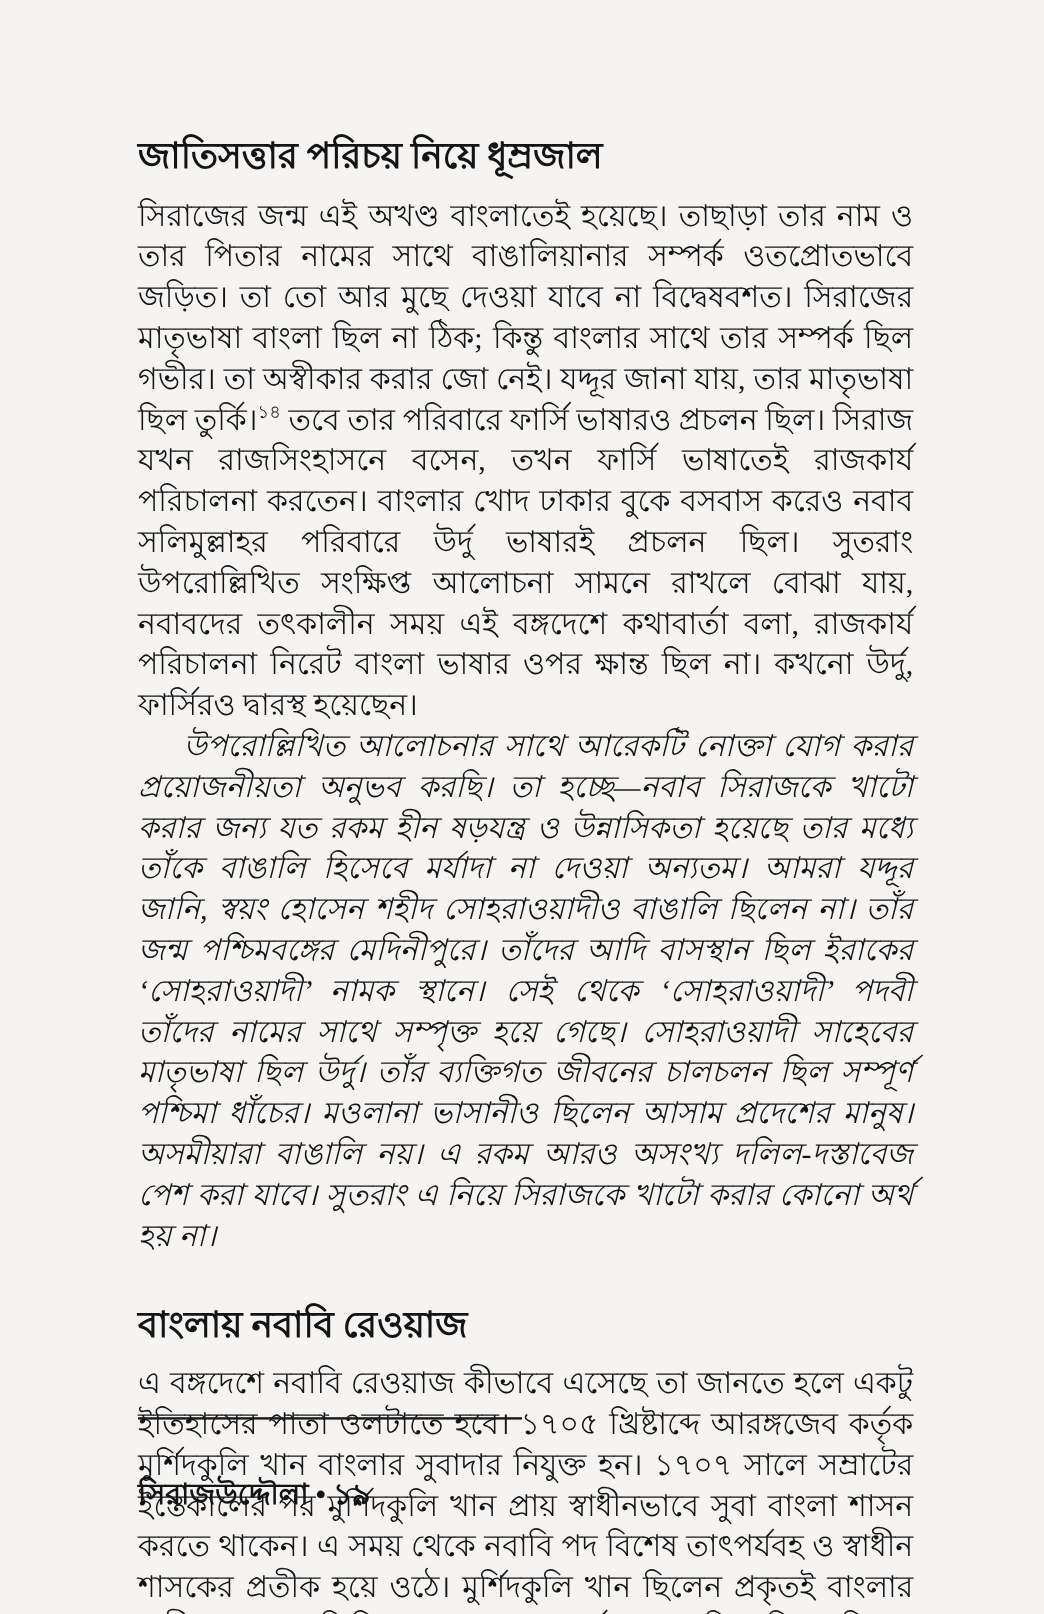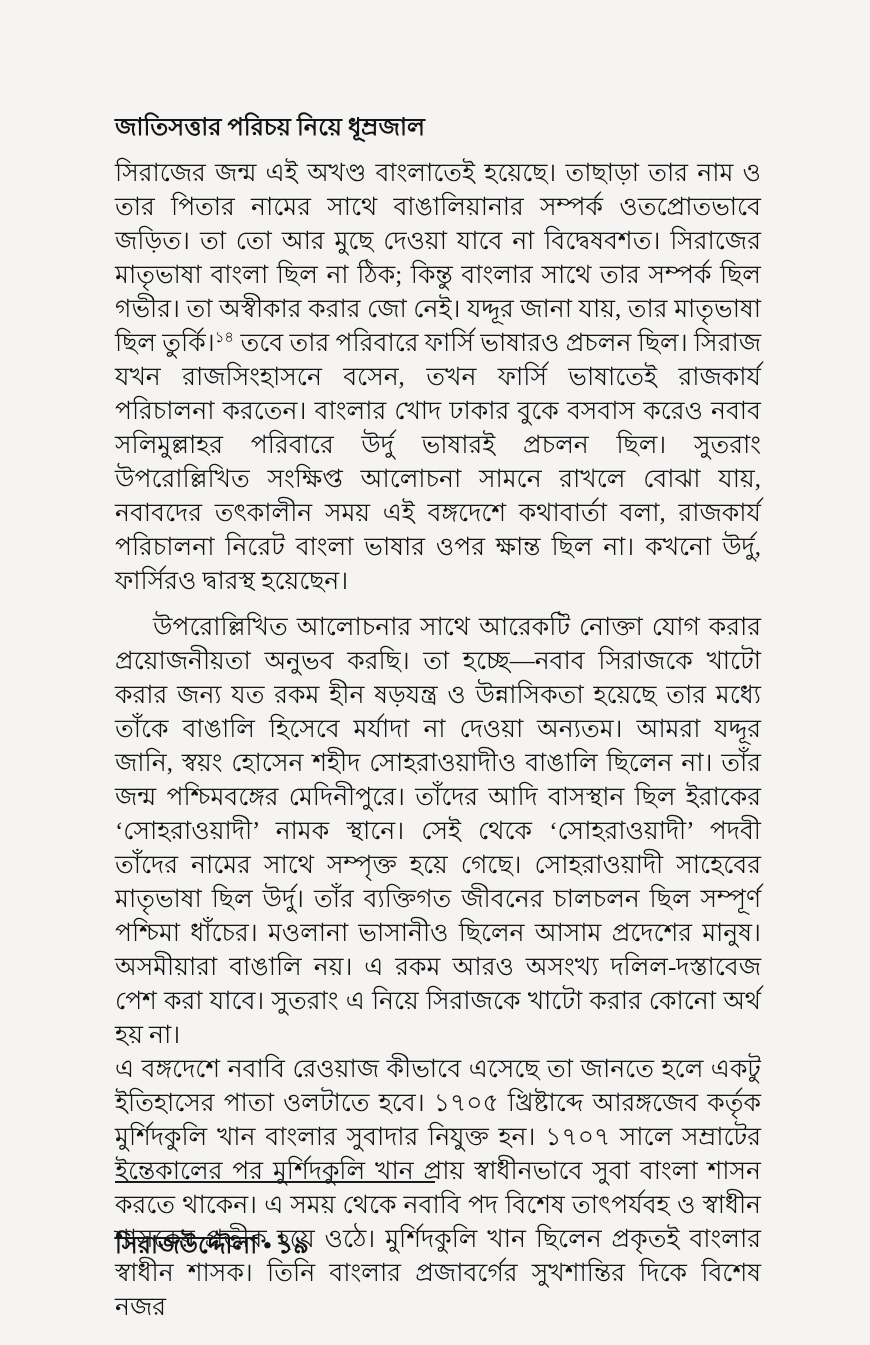--- a/index.html
+++ b/index.html
@@ -17,37 +17,37 @@
     font-family: "Liberation Serif", "DejaVu Serif", serif;
     overflow: hidden;
   }
   .content {
     position: absolute;
     left: 115px;
     top: 112px;
     width: 646px;
   }
   .section-heading {
-    font-size: 24px;
+    font-size: 30px;
     font-weight: 700;
     margin: 0 0 14px 0;
     line-height: 1.25;
   }
   .section-heading.second {
     margin-top: 38px;
   }
   .body-para {
     font-size: 25px;
     line-height: 34px;
     text-align: justify;
     margin: 0;
   }
   .body-para.indented {
     text-indent: 38px;
-    margin-top: 12px;
+    font-style: italic;
   }
   .body-para.after-heading {
     margin-top: 0;
     font-family: Liberation Serif, serif;
   }
   sup.footnote-ref {
     font-size: 15px;
     line-height: 0;
     vertical-align: super;
   }
@@ -91,20 +91,21 @@
 <div class="page">
 
   <div class="content">
 
     <h1 class="section-heading">জাতিসত্তার পরিচয় নিয়ে ধূম্রজাল</h1>
 
     <p class="body-para after-heading"><span>সিরাজের জন্ম এই অখণ্ড বাংলাতেই হয়েছে। তাছাড়া তার নাম ও তার পিতার নামের সাথে বাঙালিয়ানার সম্পর্ক ওতপ্রোতভাবে জড়িত। তা তো আর মুছে দেওয়া যাবে না বিদ্বেষবশত। সিরাজের মাতৃভাষা বাংলা ছিল না ঠিক; কিন্তু বাংলার সাথে তার সম্পর্ক ছিল গভীর। তা অস্বীকার করার জো নেই। যদ্দূর জানা যায়, তার মাতৃভাষা ছিল তুর্কি।</span><sup class="footnote-ref">১৪</sup><span> তবে তার পরিবারে ফার্সি ভাষারও প্রচলন ছিল। সিরাজ যখন রাজসিংহাসনে বসেন, তখন ফার্সি ভাষাতেই রাজকার্য পরিচালনা করতেন। বাংলার খোদ ঢাকার বুকে বসবাস করেও নবাব সলিমুল্লাহর পরিবারে উর্দু ভাষারই প্রচলন ছিল। সুতরাং উপরোল্লিখিত সংক্ষিপ্ত আলোচনা সামনে রাখলে বোঝা যায়, নবাবদের তৎকালীন সময় এই বঙ্গদেশে কথাবার্তা বলা, রাজকার্য পরিচালনা নিরেট বাংলা ভাষার ওপর ক্ষান্ত ছিল না। কখনো উর্দু, ফার্সিরও দ্বারস্থ হয়েছেন।</span></p>
 
     <p class="body-para indented">উপরোল্লিখিত আলোচনার সাথে আরেকটি নোক্তা যোগ করার প্রয়োজনীয়তা অনুভব করছি। তা হচ্ছে—নবাব সিরাজকে খাটো করার জন্য যত রকম হীন ষড়যন্ত্র ও উন্নাসিকতা হয়েছে তার মধ্যে তাঁকে বাঙালি হিসেবে মর্যাদা না দেওয়া অন্যতম। আমরা যদ্দূর জানি, স্বয়ং হোসেন শহীদ সোহরাওয়াদীও বাঙালি ছিলেন না। তাঁর জন্ম পশ্চিমবঙ্গের মেদিনীপুরে। তাঁদের আদি বাসস্থান ছিল ইরাকের ‘সোহরাওয়াদী’ নামক স্থানে। সেই থেকে ‘সোহরাওয়াদী’ পদবী তাঁদের নামের সাথে সম্পৃক্ত হয়ে গেছে। সোহরাওয়াদী সাহেবের মাতৃভাষা ছিল উর্দু। তাঁর ব্যক্তিগত জীবনের চালচলন ছিল সম্পূর্ণ পশ্চিমা ধাঁচের। মওলানা ভাসানীও ছিলেন আসাম প্রদেশের মানুষ। অসমীয়ারা বাঙালি নয়। এ রকম আরও অসংখ্য দলিল-দস্তাবেজ পেশ করা যাবে। সুতরাং এ নিয়ে সিরাজকে খাটো করার কোনো অর্থ হয় না।</p>
 
+    <h1 class="section-heading second">বাংলায় নবাবি রেওয়াজ</h1>
 
     <p class="body-para after-heading">এ বঙ্গদেশে নবাবি রেওয়াজ কীভাবে এসেছে তা জানতে হলে একটু ইতিহাসের পাতা ওলটাতে হবে। ১৭০৫ খ্রিষ্টাব্দে আরঙ্গজেব কর্তৃক মুর্শিদকুলি খান বাংলার সুবাদার নিযুক্ত হন। ১৭০৭ সালে সম্রাটের ইন্তেকালের পর মুর্শিদকুলি খান প্রায় স্বাধীনভাবে সুবা বাংলা শাসন করতে থাকেন। এ সময় থেকে নবাবি পদ বিশেষ তাৎপর্যবহ ও স্বাধীন শাসকের প্রতীক হয়ে ওঠে। মুর্শিদকুলি খান ছিলেন প্রকৃতই বাংলার স্বাধীন শাসক। তিনি বাংলার প্রজাবর্গের সুখশান্তির দিকে বিশেষ নজর</p>
 
   </div>
 
   <div class="footnote-divider"></div>
 
 
   <div class="page-footer"><span>সিরাজউদ্দৌলা</span><span class="sep">•</span><span>১৯</span></div>
 

